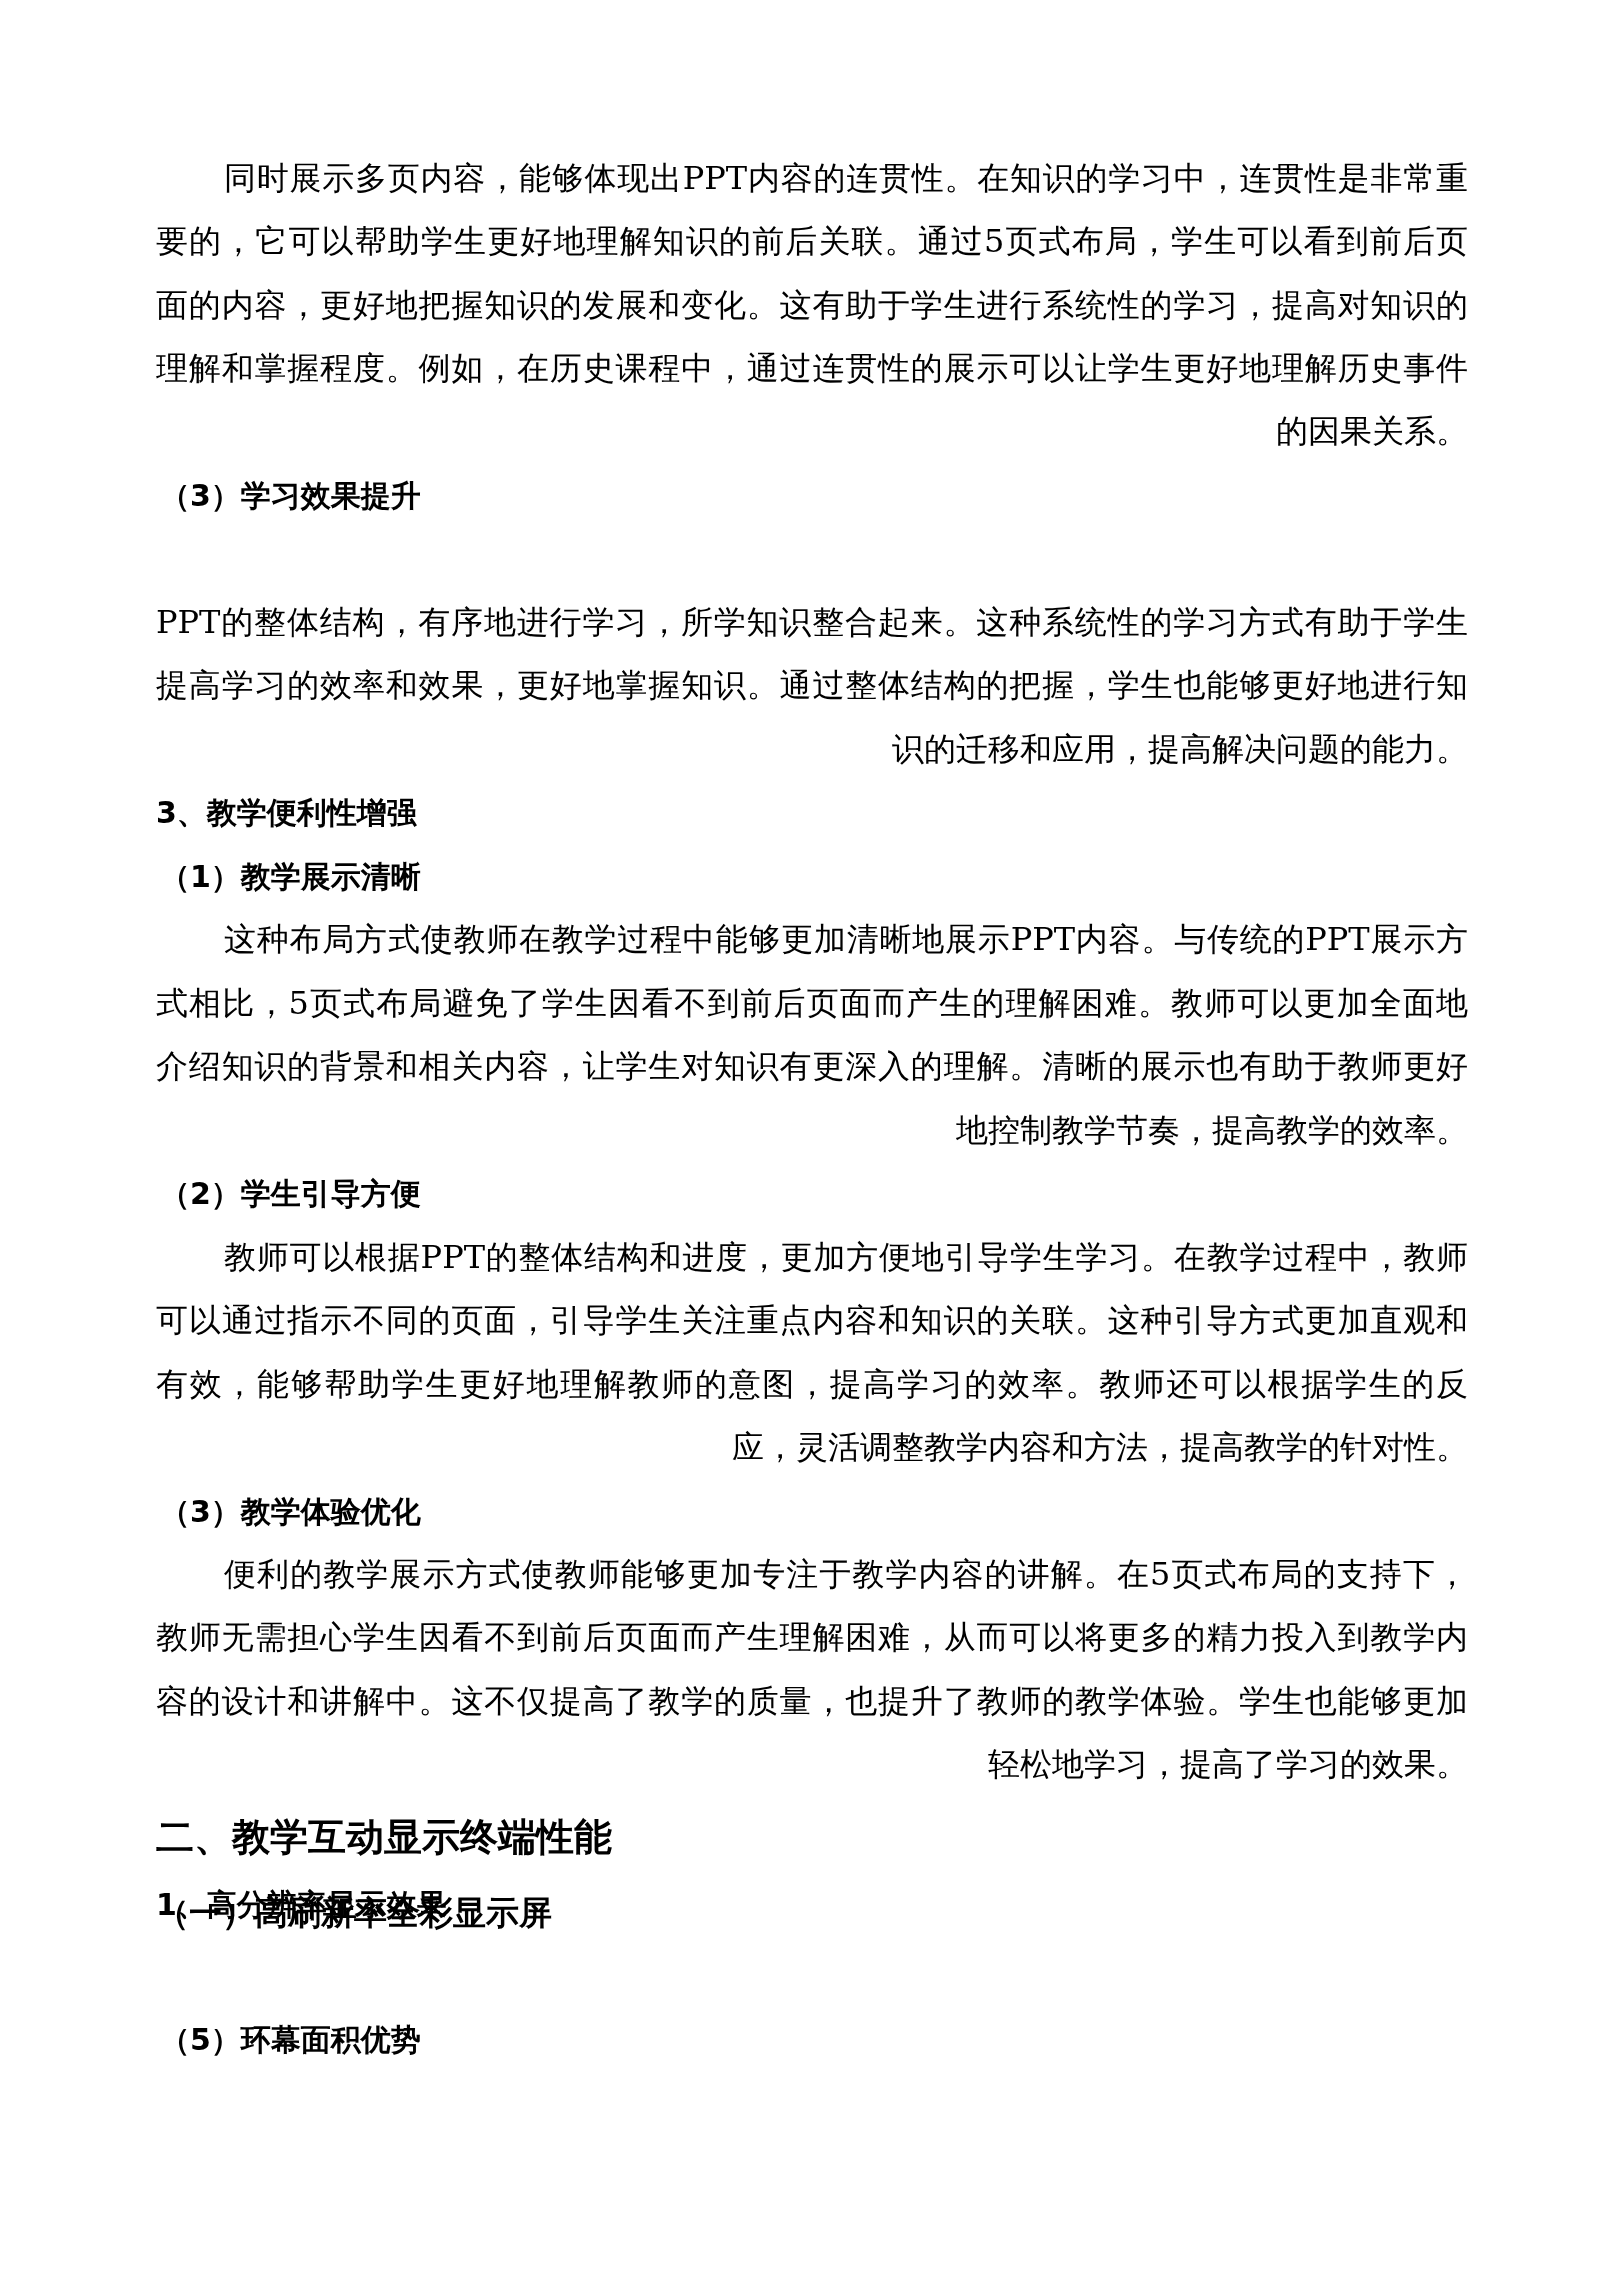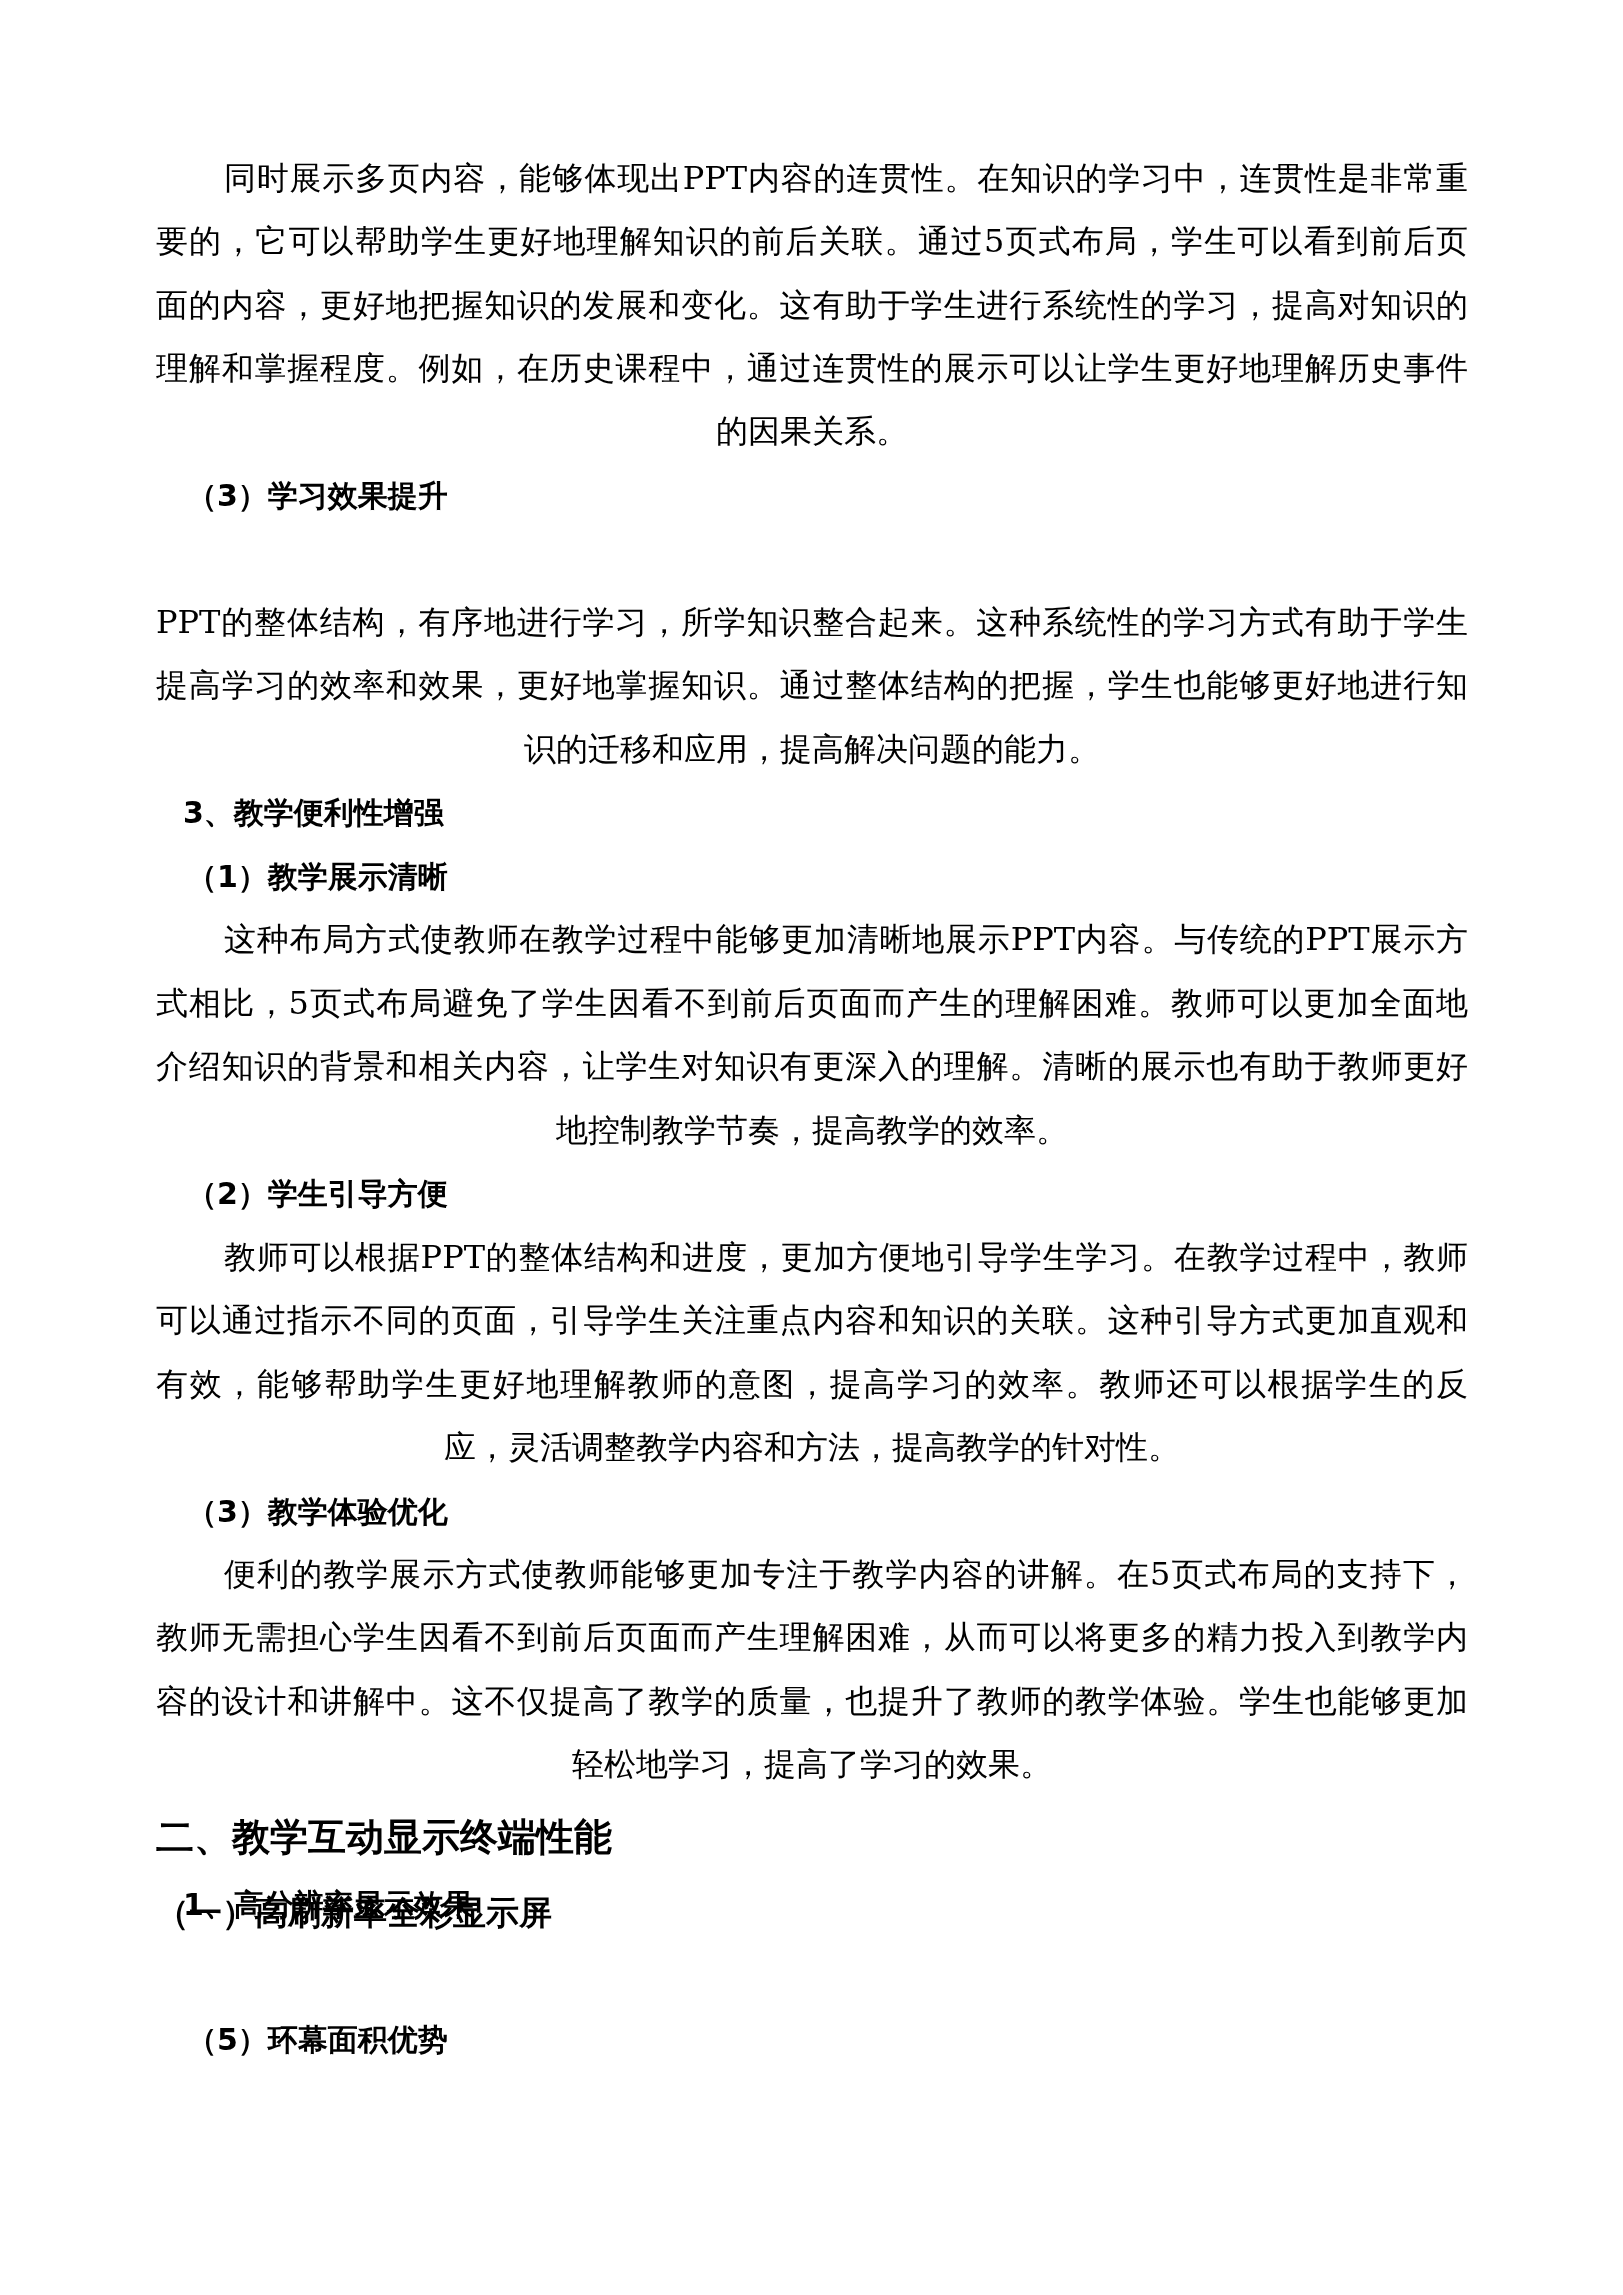--- a/index.html
+++ b/index.html
@@ -34,32 +34,31 @@
   }
   .line.full {
     text-align: justify;
     text-align-last: justify;
   }
   .line.indent {
     left: 224px;
     width: 1244px;
   }
   .line.last {
-    text-align: center;
+    text-align: right;
   }
   .h-sub {
     position: absolute;
     left: 156px;
     height: 63px;
     line-height: 63px;
     white-space: nowrap;
     font-family: "DejaVu Sans", "Liberation Sans", sans-serif;
     font-weight: bold;
     font-size: 30px;
-    margin-left: 27px;
   }
   .h-sub.paren {
     left: 160px;
   }
   .h1 {
     position: absolute;
     left: 156px;
     height: 72px;
     line-height: 72px;
     white-space: nowrap;

